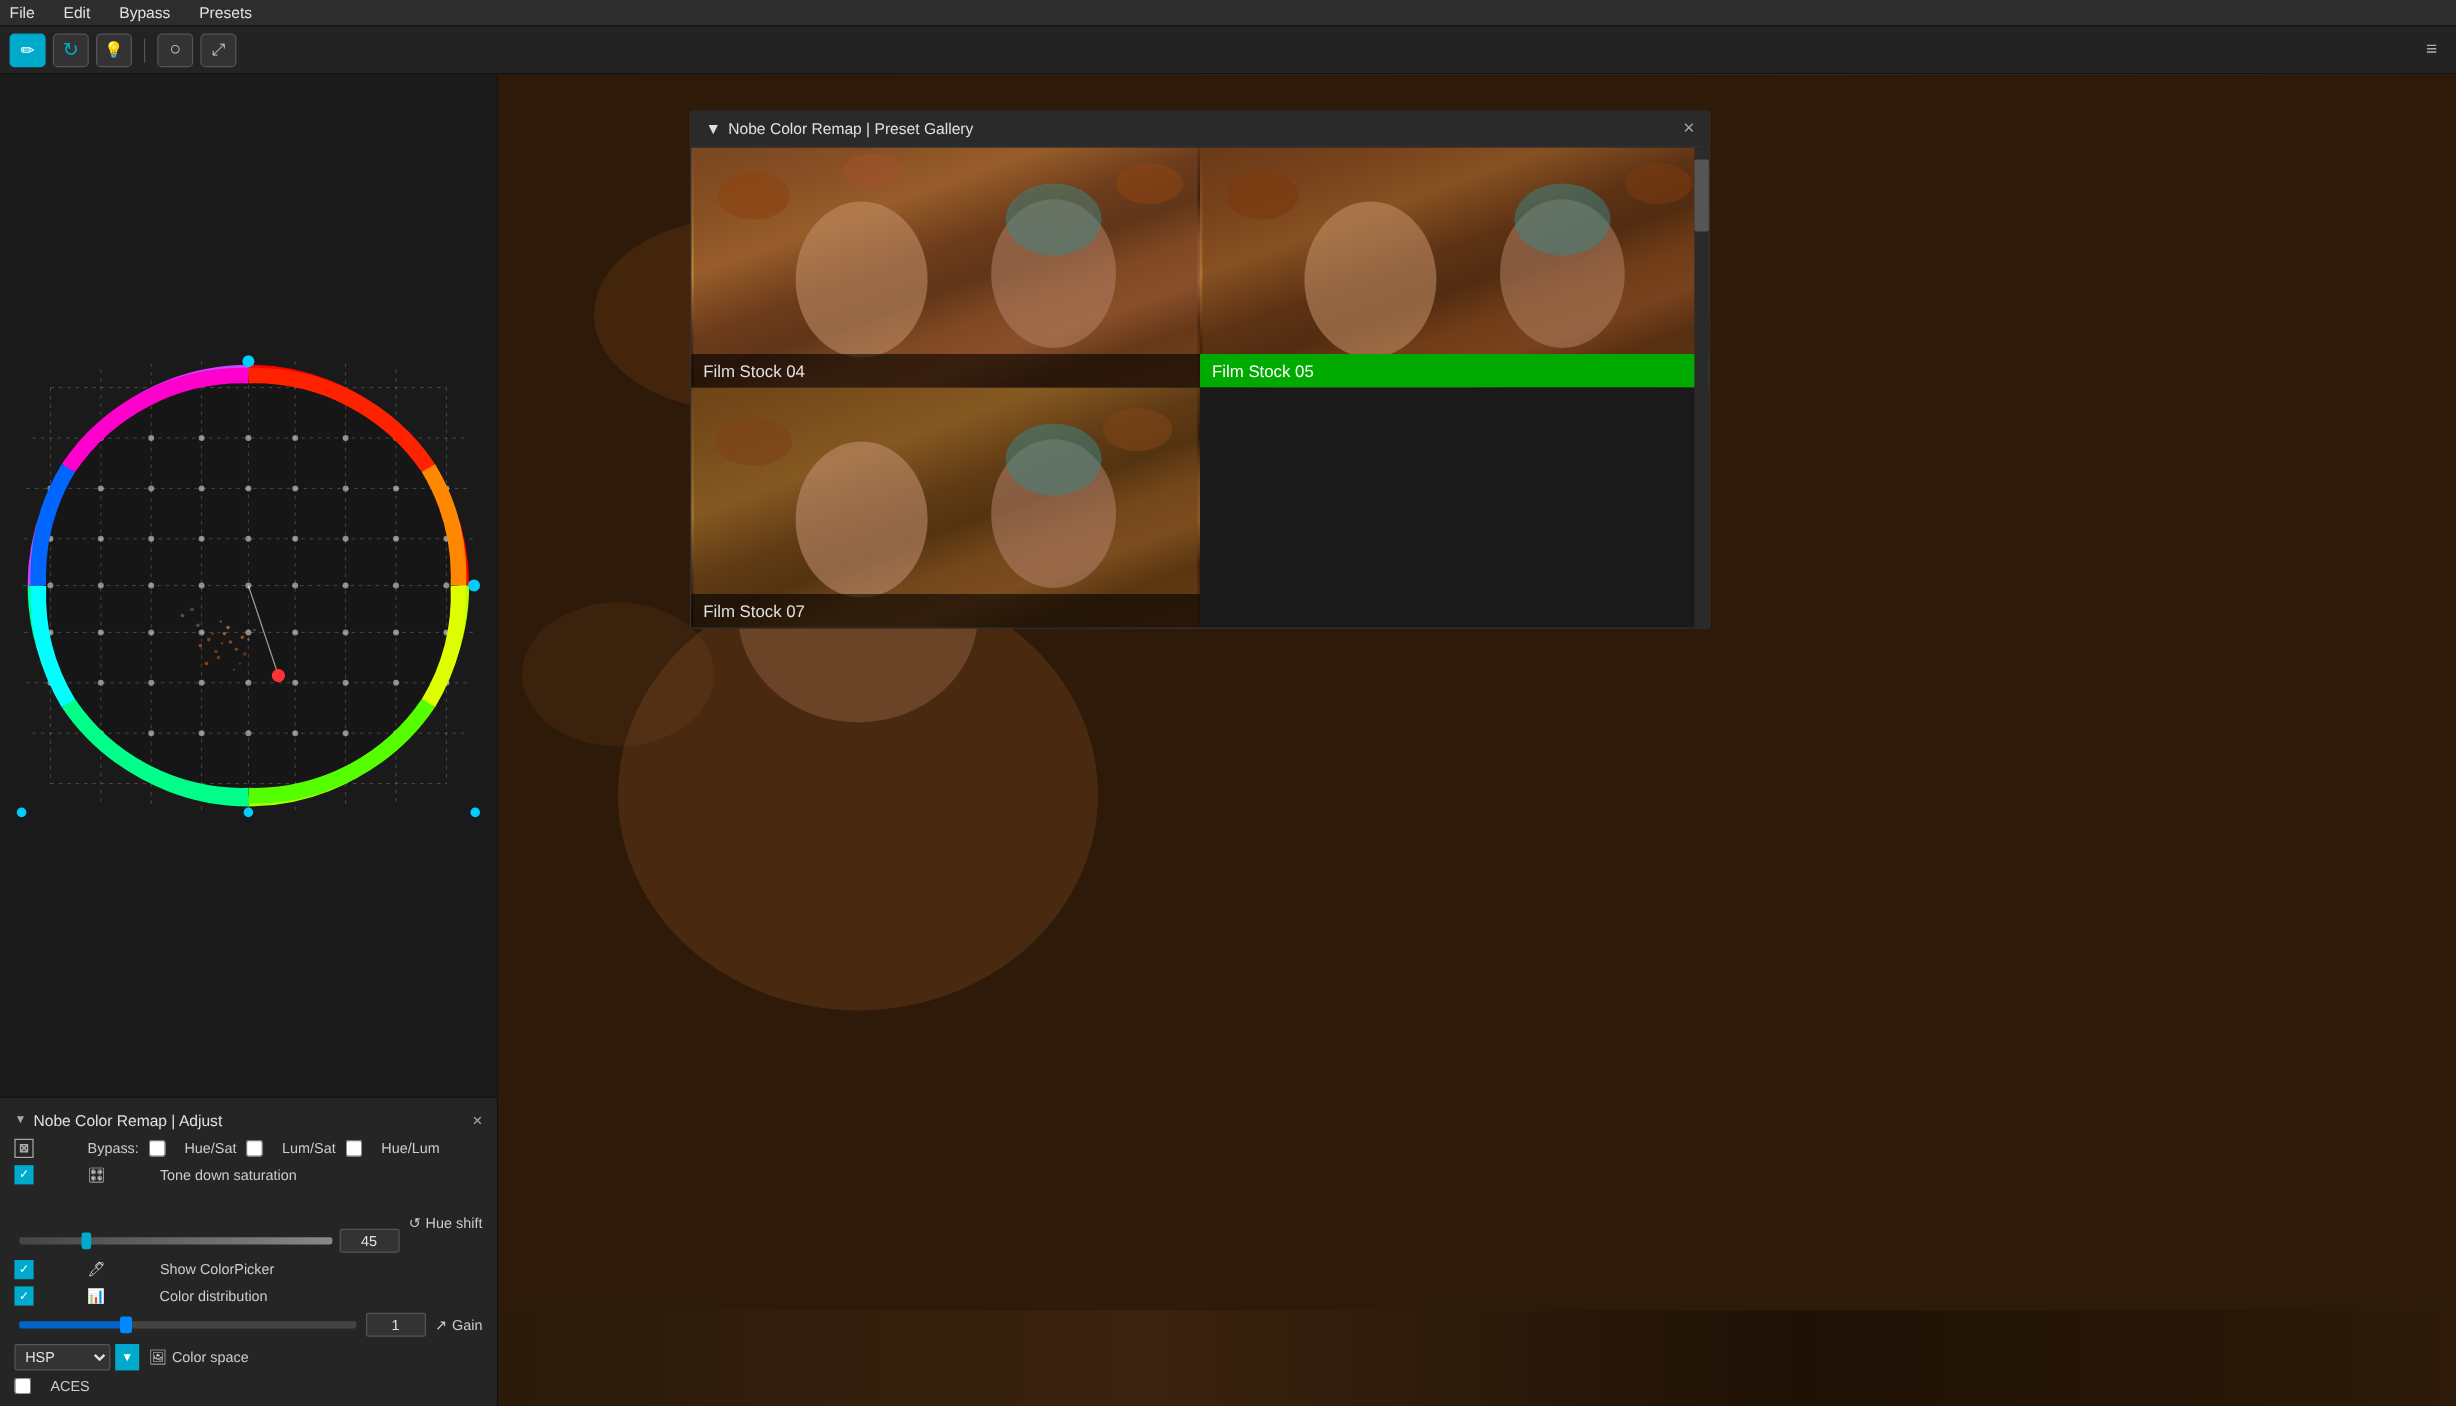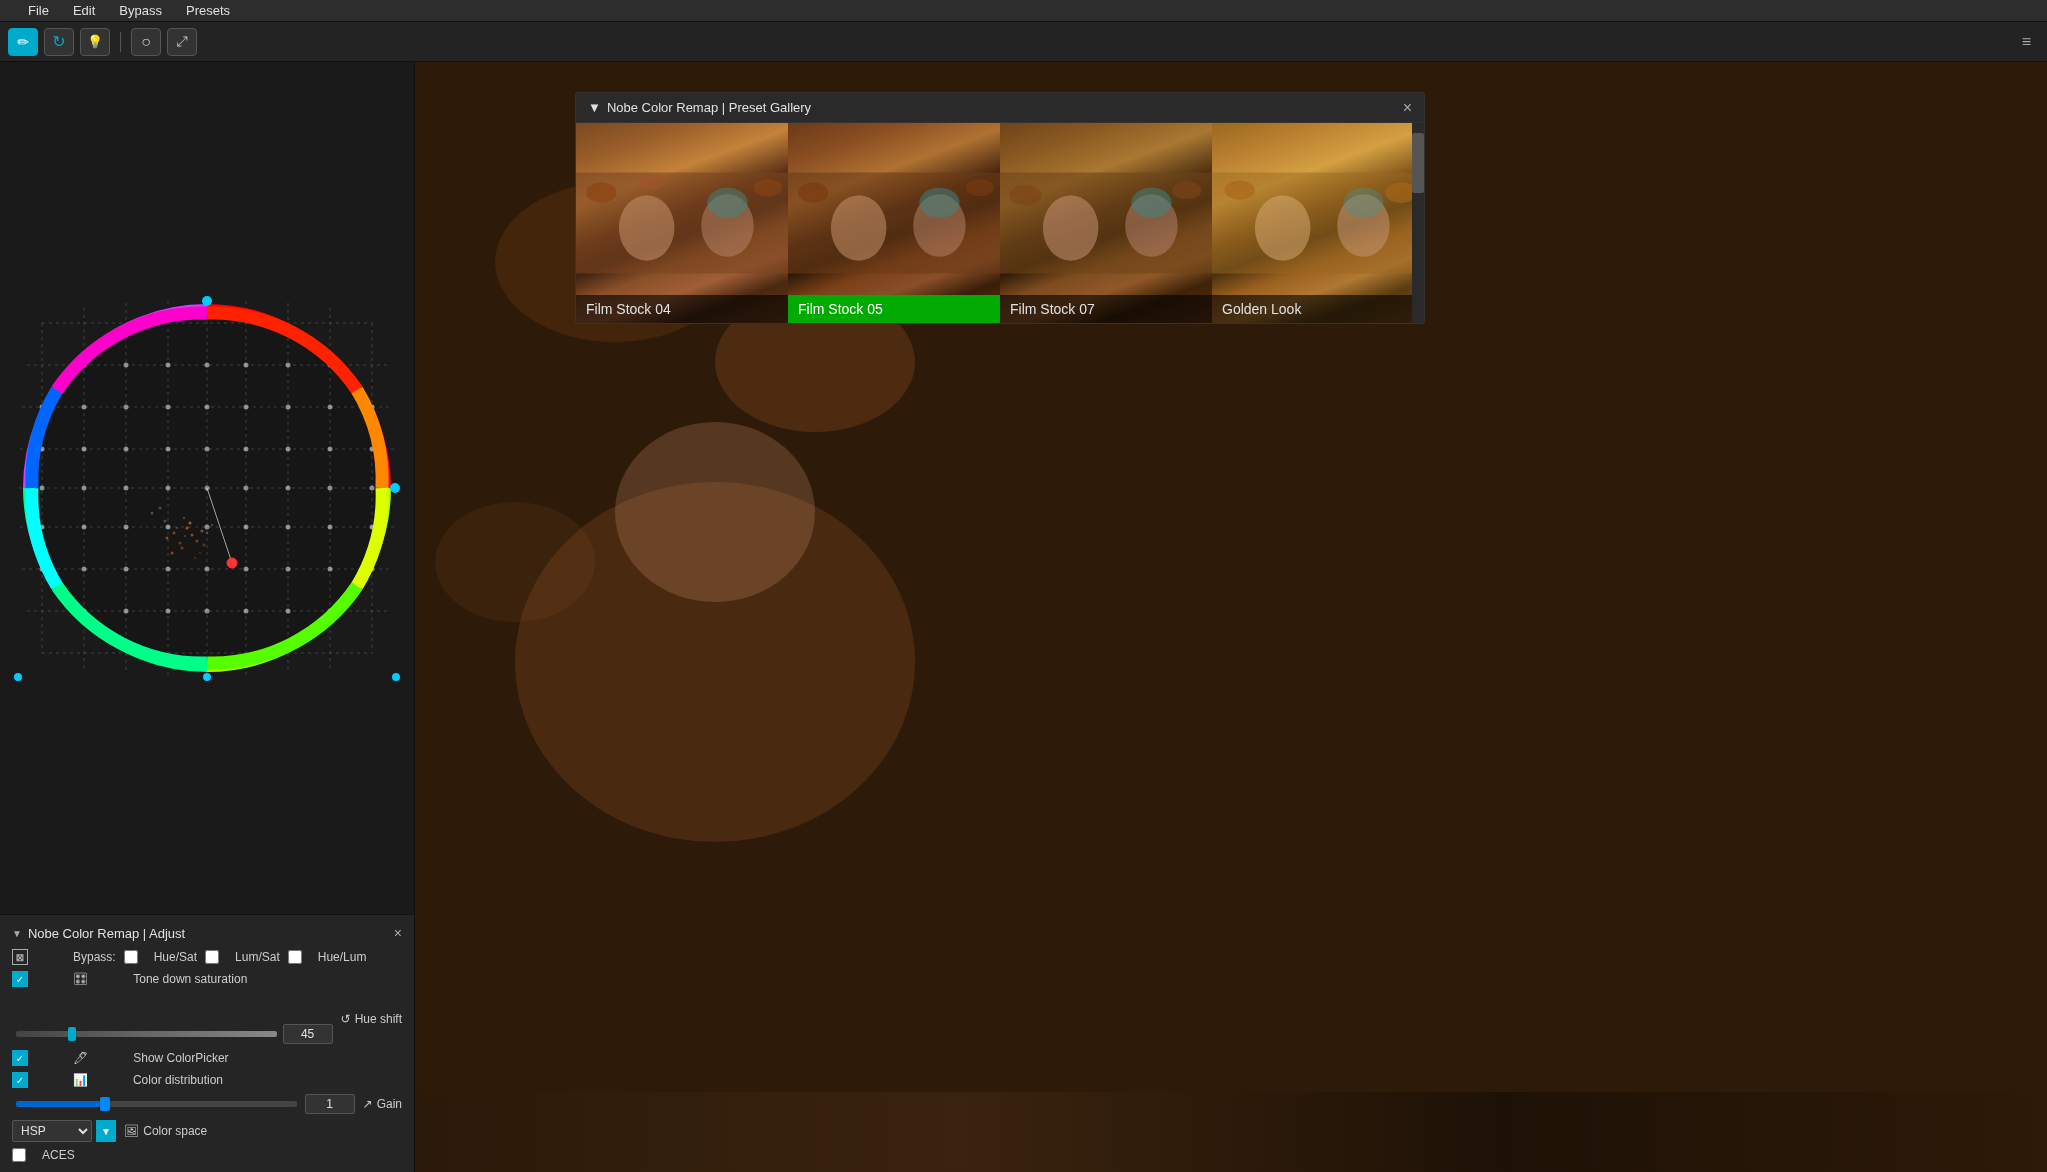--- a/index.html
+++ b/index.html
@@ -12,21 +12,21 @@
       color: #e0e0e0;
       overflow: hidden;
     }
 
     
     #menubar {
       height: 22px;
       background: #2d2d2d;
       display: flex;
       align-items: center;
-      padding: 0 24px;
+      padding: 0 4px;
       gap: 16px;
       border-bottom: 1px solid #111;
     }
     .menu-item {
       font-size: 13px;
       color: #e0e0e0;
       cursor: pointer;
       padding: 2px 4px;
     }
 
@@ -335,21 +335,21 @@
     .gallery-close {
       color: #aaa;
       cursor: pointer;
       font-size: 16px;
       background: none;
       border: none;
     }
 
     .gallery-grid {
       display: grid;
-      grid-template-columns: 1fr 1fr 1fr 1fr;
+      grid-template-columns: 1fr 1fr;
       gap: 0;
       max-height: 680px;
       overflow-y: auto;
     }
 
     .gallery-grid::-webkit-scrollbar {
       width: 10px;
       background: #333;
     }
     .gallery-grid::-webkit-scrollbar-thumb {
@@ -777,34 +777,20 @@
               <ellipse cx="50" cy="45" rx="32" ry="20" fill="#7e4418" opacity="0.7"></ellipse>
               <ellipse cx="370" cy="35" rx="29" ry="18" fill="#7e4418" opacity="0.6"></ellipse>
               <ellipse cx="140" cy="110" rx="55" ry="65" fill="#c49272" opacity="0.55"></ellipse>
               <ellipse cx="300" cy="105" rx="52" ry="62" fill="#b88572" opacity="0.5"></ellipse>
               <ellipse cx="300" cy="60" rx="40" ry="30" fill="#3a8888" opacity="0.5"></ellipse>
             </svg>
           </div>
           <div class="preset-label" style="background: rgba(0,0,0,0.6);">Film Stock 07</div>
         </div>
 
-        <div class="preset-item">
-          <div class="photo-content" style="height:200px; background: linear-gradient(160deg, #9a6820 0%, #bb8030 15%, #d4a042 30%, #7a5018 45%, #4a3010 55%, #9a6020 65%, #b07832 75%, #5a3c10 85%, #7a4c1a 100%);">
-            <svg width="100%" height="200" viewBox="0 0 420 200">
-              <rect width="420" height="200" fill="#9a6820" opacity="0.5"></rect>
-              <ellipse cx="55" cy="35" rx="30" ry="19" fill="#aa6818" opacity="0.7"></ellipse>
-              <ellipse cx="375" cy="40" rx="32" ry="20" fill="#aa6818" opacity="0.6"></ellipse>
-              <ellipse cx="140" cy="110" rx="55" ry="65" fill="#d4a870" opacity="0.55"></ellipse>
-              <ellipse cx="300" cy="105" rx="52" ry="62" fill="#c8987a" opacity="0.5"></ellipse>
-
-              <ellipse cx="300" cy="60" rx="40" ry="30" fill="#4a9090" opacity="0.4"></ellipse>
-            </svg>
-          </div>
-          <div class="preset-label" style="background: rgba(0,0,0,0.6);">Golden Look</div>
-        </div>
 
       </div>
 
       <div class="scrollbar-track">
         <div class="scrollbar-thumb-el"></div>
       </div>
     </div>
 
     <div id="bottom-strip"></div>
   </div>

